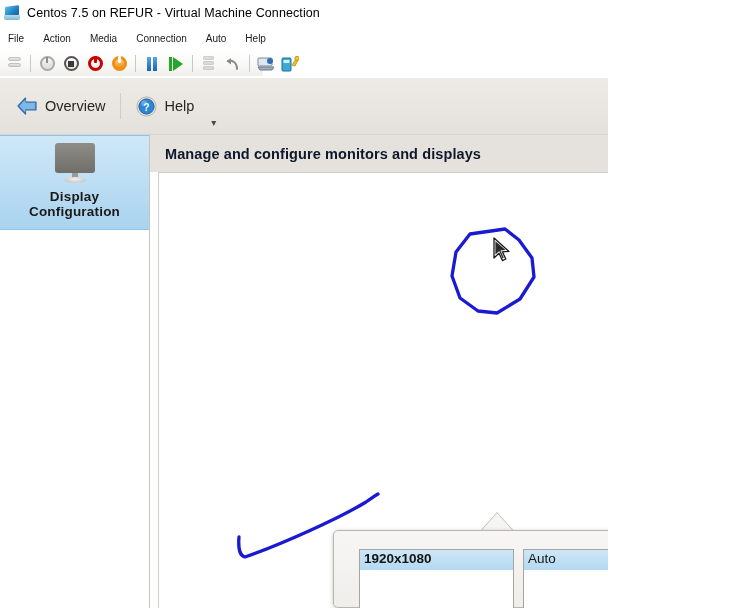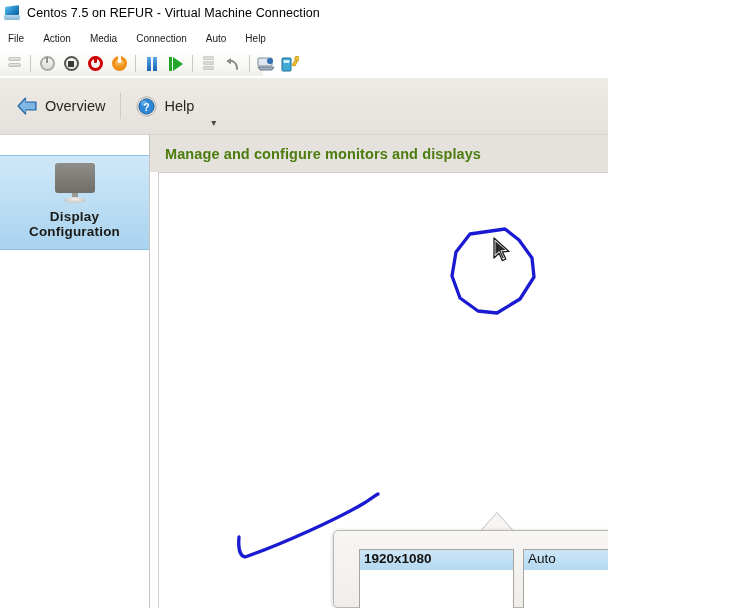--- a/index.html
+++ b/index.html
@@ -260,21 +260,20 @@
     width: 149px;
     padding: 7px 4px 9px;
     box-sizing: border-box;
     text-align: center;
     cursor: default;
   }
   .side-item.selected {
     background: linear-gradient(180deg,#cfe8f8 0%,#bfdff4 45%,#a9d3ef 100%);
     border-top: 1px solid #8fc4e6;
     border-bottom: 1px solid #8fc4e6;
-    margin-top: 20px;
   }
   .side-label {
     font-size: 13.5px;
     font-weight: bold;
     color: #1b1a16;
     line-height: 1.13;
     margin-top: 4px;
     letter-spacing: .2px;
   }
   .mon-ico {
@@ -337,21 +336,21 @@
     height: 37px;
     background: #e5e2dd;
     display: flex;
     align-items: center;
     padding-left: 15px;
     box-sizing: border-box;
   }
   .content-title {
     font-size: 14.5px;
     font-weight: bold;
-    color: #4d7c0f;
+    color: #0f172a;
     letter-spacing: .1px;
   }
   .content-body {
     position: absolute;
     left: 158px; top: 94px;
     right: 0; bottom: 0;
     background: #ffffff;
     border-top: 1px solid #d2cfca;
     border-left: 1px solid #d2cfca;
   }

